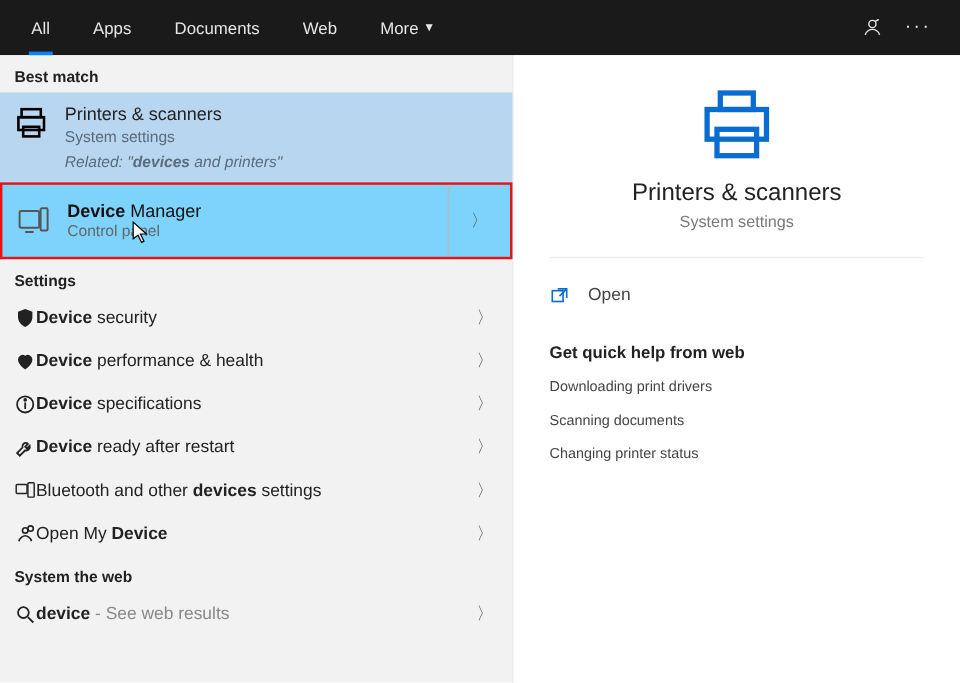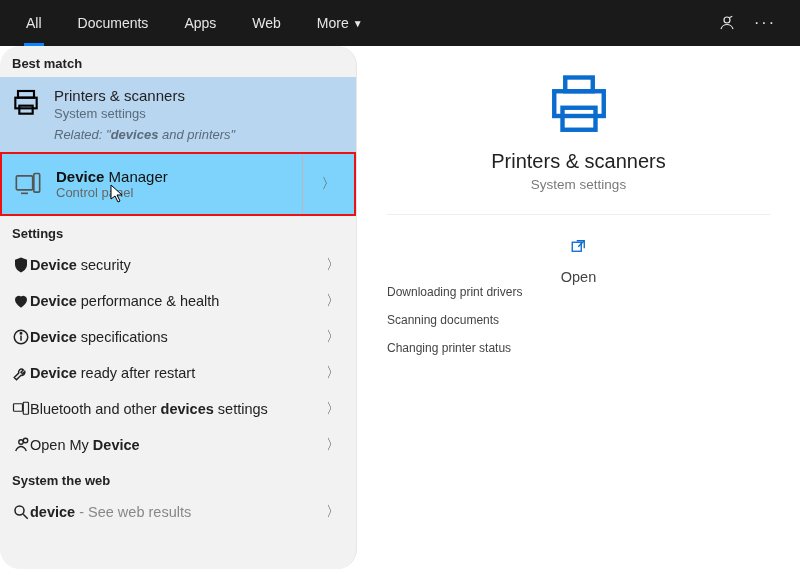--- a/index.html
+++ b/index.html
@@ -11,21 +11,21 @@
   .tab { display: flex; align-items: center; padding: 0 18px; font-size: 14px; color: #e6e6e6; cursor: pointer; position: relative; }
   .tab.active::after { content: ""; position: absolute; bottom: 0; left: 16px; right: 16px; height: 3px; background: #0a84ff; }
   .tab.more { gap: 4px; text-align: center; }
   .spacer { flex: 1; }
   .header-icons { display: flex; align-items: center; gap: 20px; padding-right: 18px; }
   .hicon { width: 18px; height: 18px; display: flex; align-items: center; justify-content: center; color: #e6e6e6; }
   .dots { letter-spacing: 2px; font-size: 16px; }
 
   
   .main { display: flex; height: calc(569px - 46px); }
-  .left { width: 357px; background: #f2f2f2; border-right: 1px solid #e6e6e6; border-radius: 20px; }
+  .left { width: 428px; background: #f2f2f2; border-right: 1px solid #e6e6e6; }
   .right { flex: 1; background: #fff; padding: 0 30px; }
 
   .section-label { font-size: 13px; font-weight: 600; color: #222; padding: 10px 12px 6px 12px; }
 
   
   .bestmatch-item { background: #b9d6f0; padding: 8px 12px 10px 54px; position: relative; min-height: 72px; }
   .bm-icon { position: absolute; left: 10px; top: 10px; width: 32px; height: 32px; color: #000; }
   .bm-title { font-size: 15px; color: #222; padding-top: 2px; }
   .bm-sub { font-size: 13px; color: #5a6b7a; margin-top: 2px; }
   .bm-related { font-size: 13px; color: #5a6b7a; margin-top: 6px; font-style: italic; }
@@ -45,41 +45,41 @@
   .list-row .label { font-size: 14.5px; color: #222; white-space: nowrap; }
   .list-row .label .emph { font-weight: 600; }
   .list-row .label .tail { color: #888; }
 
   
   .preview-icon { display: flex; justify-content: center; margin-top: 26px; }
   .preview-icon svg { width: 66px; height: 66px; color: #0a6cce; }
   .preview-title { text-align: center; font-size: 20px; color: #222; margin-top: 12px; }
   .preview-sub { text-align: center; font-size: 13.5px; color: #7a7a7a; margin-top: 4px; }
   .preview-divider { height: 1px; background: #eee; margin: 22px 0; }
-  .open-row { display: flex; align-items: center; gap: 14px; color: #444; font-size: 14.5px; cursor: pointer; flex-direction: column; }
+  .open-row { display: flex; align-items: center; gap: 14px; color: #444; font-size: 14.5px; cursor: pointer; }
   .open-row svg { width: 18px; height: 18px; color: #0a6cce; }
   .quick-title { font-size: 14px; font-weight: 600; color: #222; margin-top: 30px; margin-bottom: 14px; }
   .quick-link { font-size: 12px; color: #444; margin-bottom: 14px; cursor: pointer; }
 
   .chev-sym { font-size: 14px; color: #555; }
   .tri-down { font-size: 10px; }
 </style>
 </head>
 <body>
 
 <div class="header">
   <div class="tabs">
     <div class="tab active">
         <span>All</span>
       </div>
     <div class="tab">
+        <span>Apps</span>
+      </div>
+    <div class="tab">
         <span>Documents</span>
-      </div>
-    <div class="tab">
-        <span>Apps</span>
       </div>
     <div class="tab">
         <span>Web</span>
       </div>
     <div class="tab more">
       <span>More</span>
       <span class="tri-down">▼</span>
     </div>
   </div>
   <div class="spacer"></div>
@@ -228,17 +228,18 @@
     <div class="preview-sub">System settings</div>
     <div class="preview-divider"></div>
     <div class="open-row">
       <svg viewBox="0 0 24 24" fill="none" stroke="currentColor" stroke-width="1.8">
           <rect x="3" y="7" width="12" height="12"></rect>
           <path d="M9 5h10v10"></path>
           <path d="M19 5l-8 8"></path>
         </svg>
       <span>Open</span>
     </div>
+    <div class="quick-title">Get quick help from web</div>
     <div class="quick-link">Downloading print drivers</div>
     <div class="quick-link">Scanning documents</div>
     <div class="quick-link">Changing printer status</div>
   </div>
 </div>
 
 </body></html>

